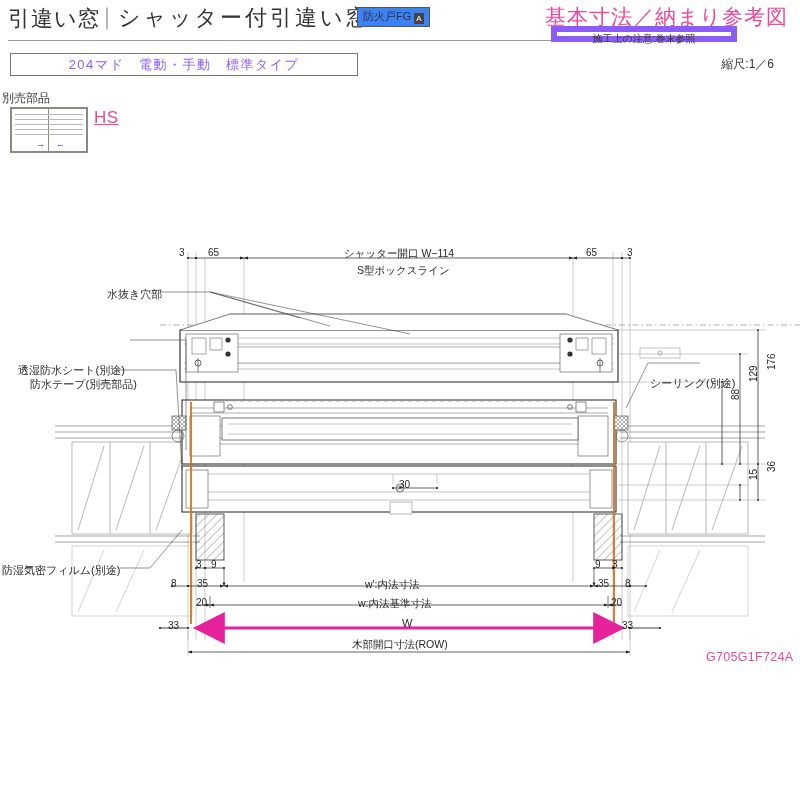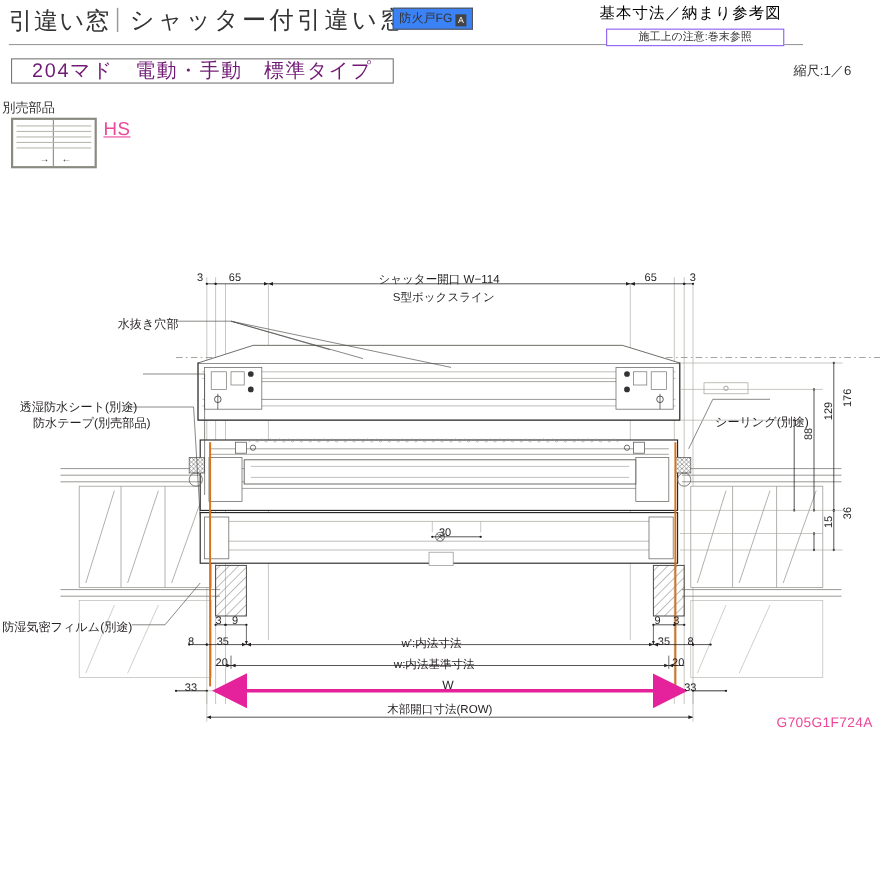--- a/index.html
+++ b/index.html
@@ -44,44 +44,44 @@
     padding:1px 2px;
     position:relative;top:0px;
   }
   #header-rule{
     left:8px;top:40px;width:722px;height:0;
     border-top:1px solid #9a9a9a;
   }
 
   
   #hdr-right-title{
-    left:545px;top:3px;font-size:14px;letter-spacing:1px;color:#000000;
+    left:545px;top:3px;font-size:21px;letter-spacing:1px;color:#ec4899;
     white-space:nowrap;
     font-family:Liberation Mono, monospace;
   }
   #hdr-right-box{
-    left:551px;top:26px;width:162px;height:16px;
-    border:1px solid #8b5cf6;
+    left:551px;top:26px;width:186px;height:16px;
+    border:6px solid #8b5cf6;
     box-sizing:border-box;
     background:#fff;
     z-index:3;
   }
   #hdr-right-box span{
     display:block;text-align:center;font-size:10px;line-height:14px;color:#333;
     white-space:nowrap;
   }
 
   
   #type-box{
     left:10px;top:53px;width:348px;height:23px;
     border:1px solid #777;box-sizing:border-box;background:#fff;
   }
   #type-box span{
-    display:block;text-align:center;line-height:21px;font-size:18px;
-    letter-spacing:1.5px;color:#701a75;white-space:nowrap;
+    display:block;text-align:center;line-height:21px;font-size:13px;
+    letter-spacing:1.5px;color:#8b5cf6;white-space:nowrap;
   }
   #scale-label{
     right:26px;top:56px;font-size:12px;color:#333;white-space:nowrap;
   }
 
   
   #section-label{left:2px;top:90px;font-size:12px;color:#333;white-space:nowrap;}
   #hs-icon{
     left:10px;top:107px;width:78px;height:46px;
     border:2px solid #8a8a80;box-sizing:border-box;background:#fff;

